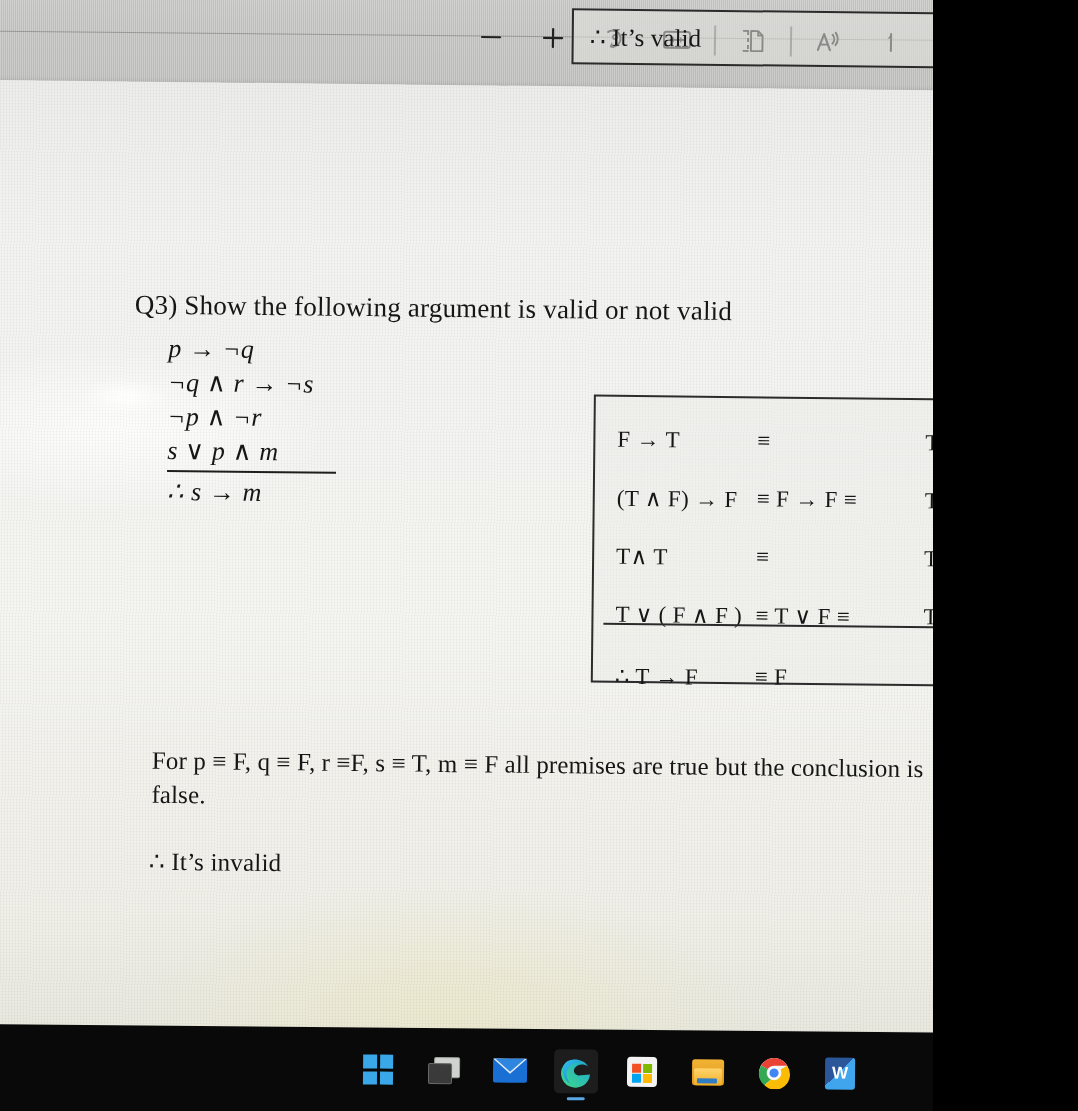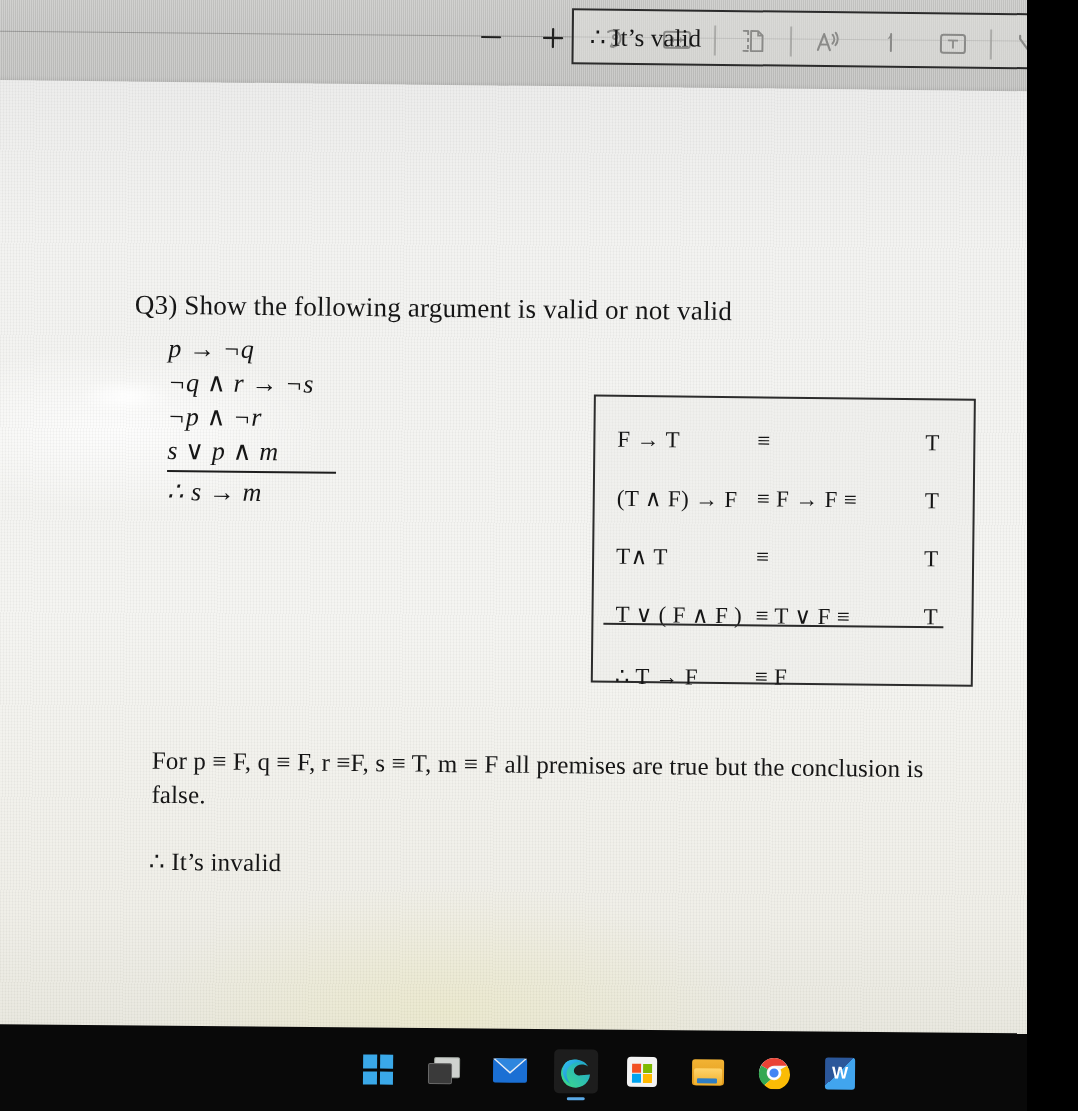--- a/index.html
+++ b/index.html
@@ -9,21 +9,21 @@
   }
   body {
     width: 1078px;
     height: 1111px;
     overflow: hidden;
     font-family: "Liberation Serif", "DejaVu Serif", serif;
   }
 
   #screen {
     position: relative;
-    width: 1027px;
+    width: 933px;
     height: 1111px;
     overflow: hidden;
     background: #fef9c3;
   }
 
   
   .toolbar {
     position: absolute;
     left: -10px;
     top: -6px;

